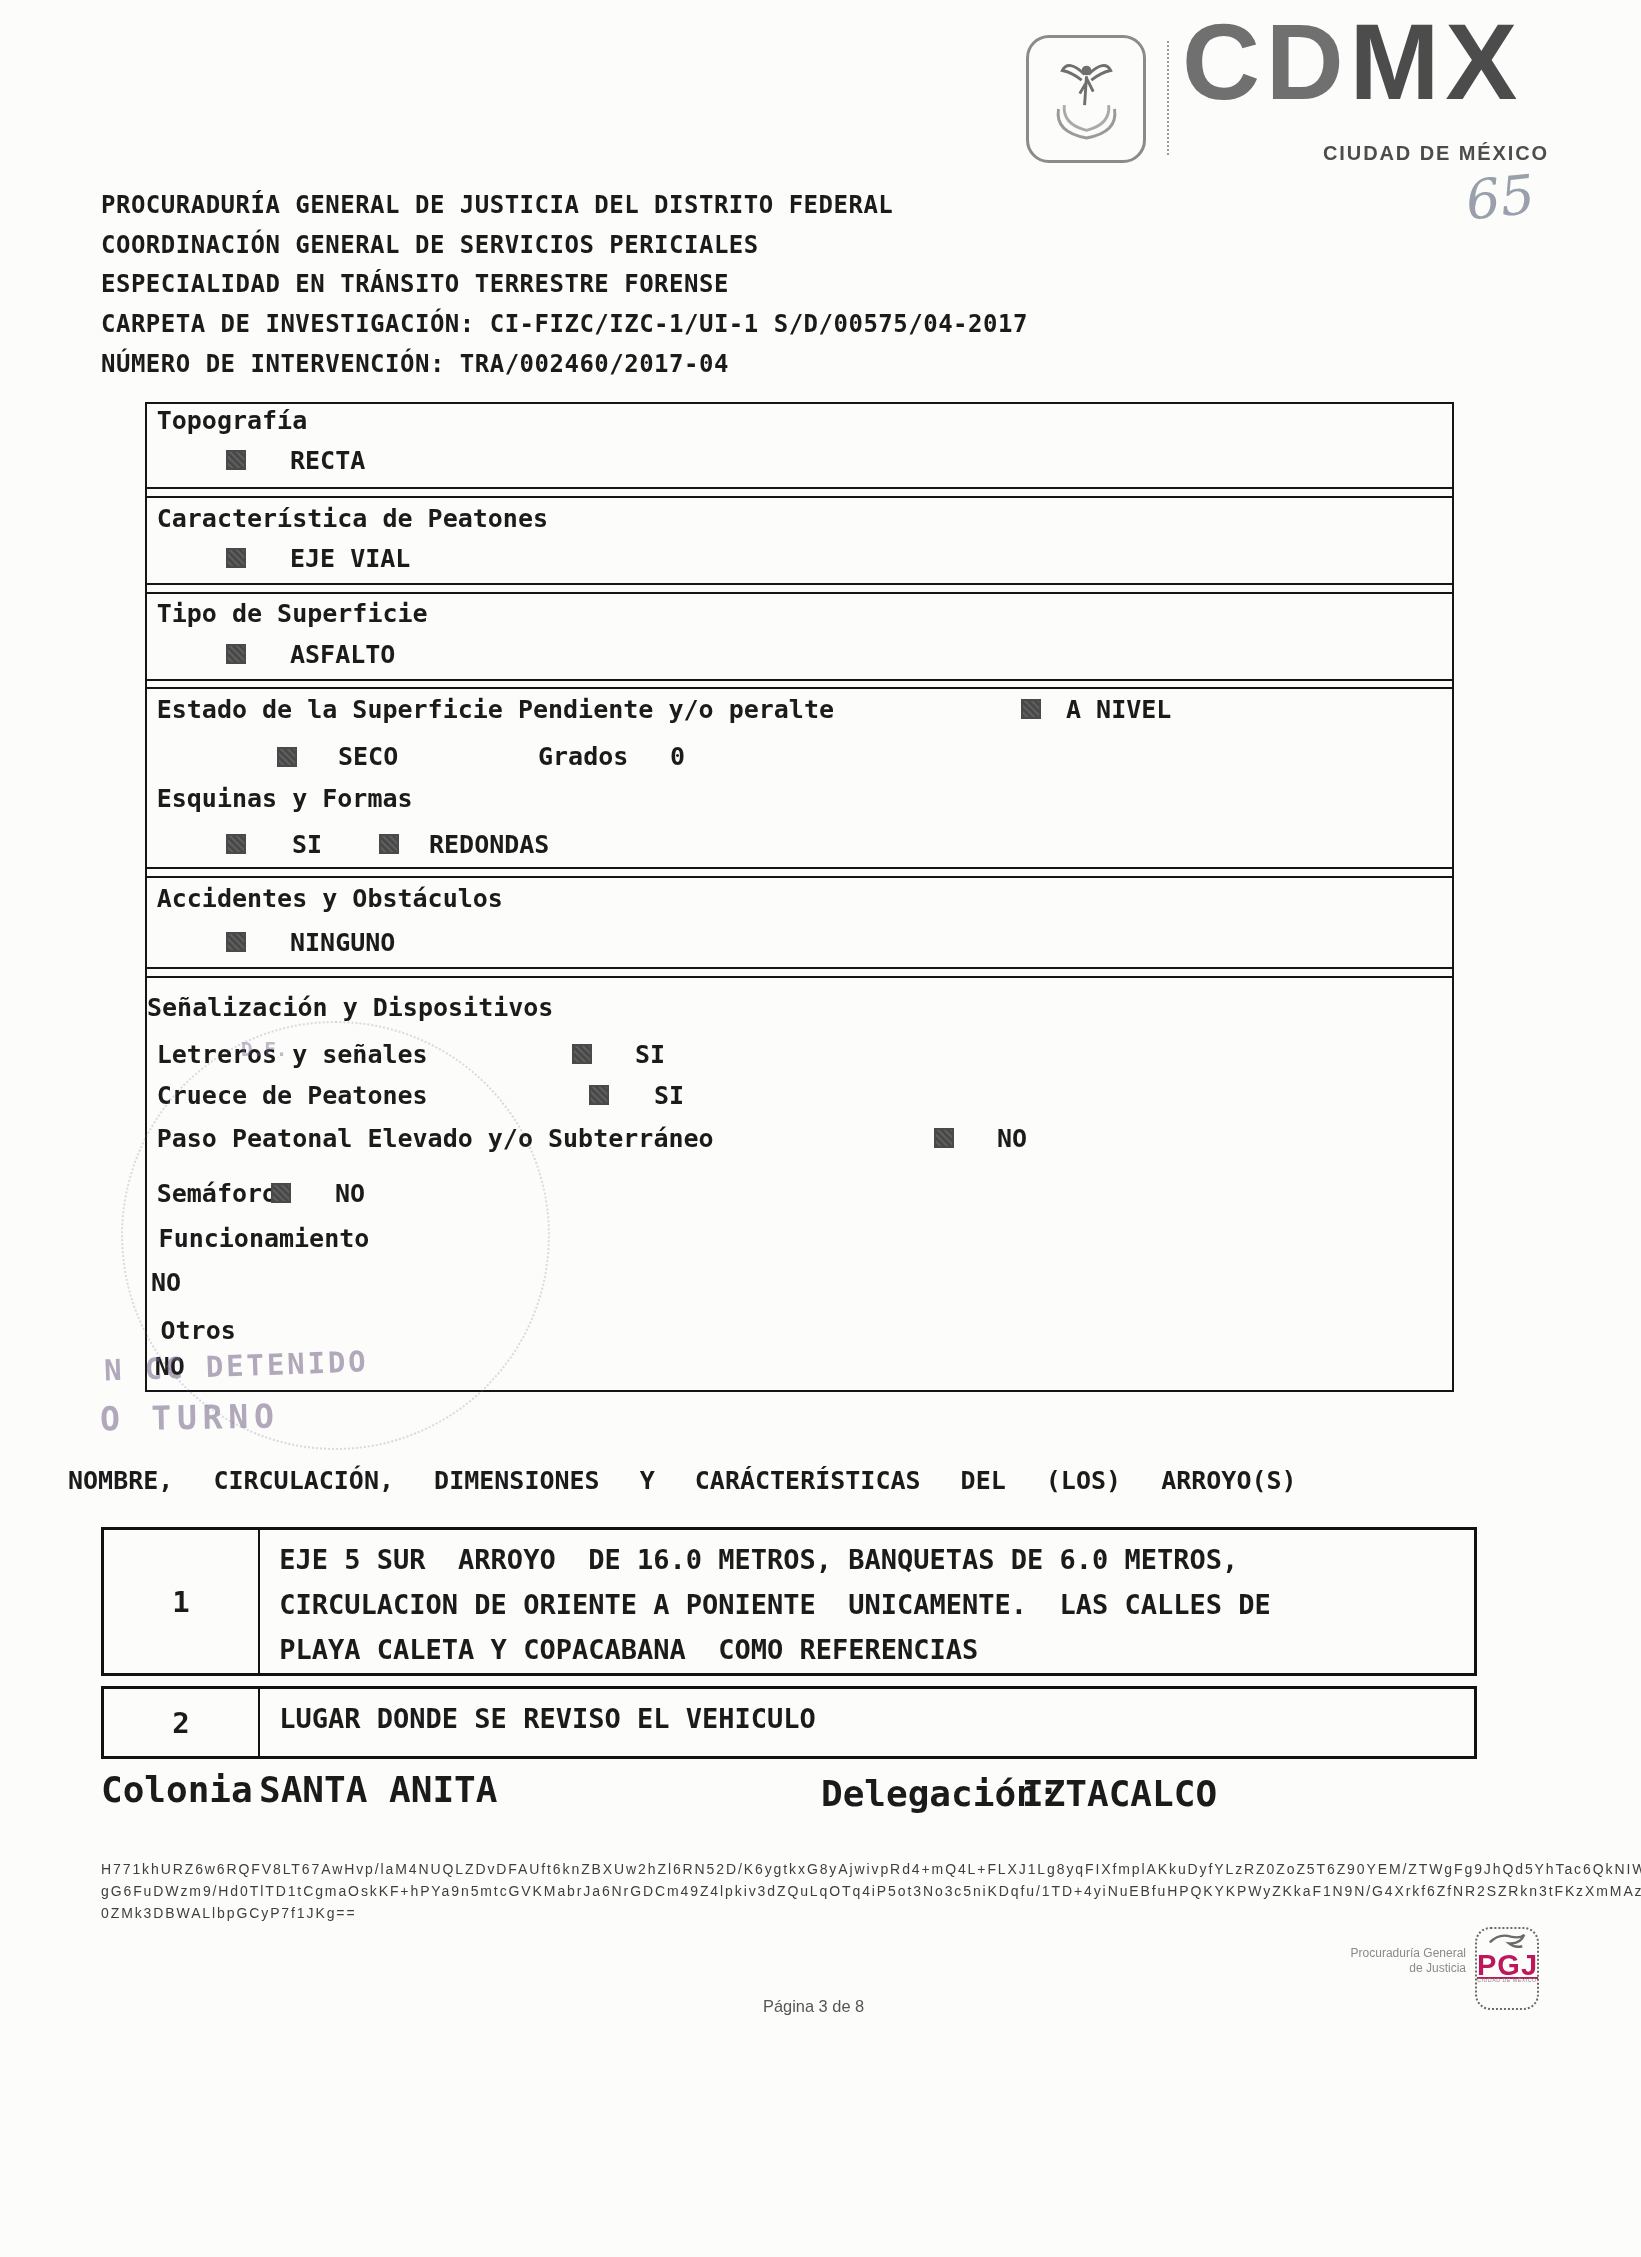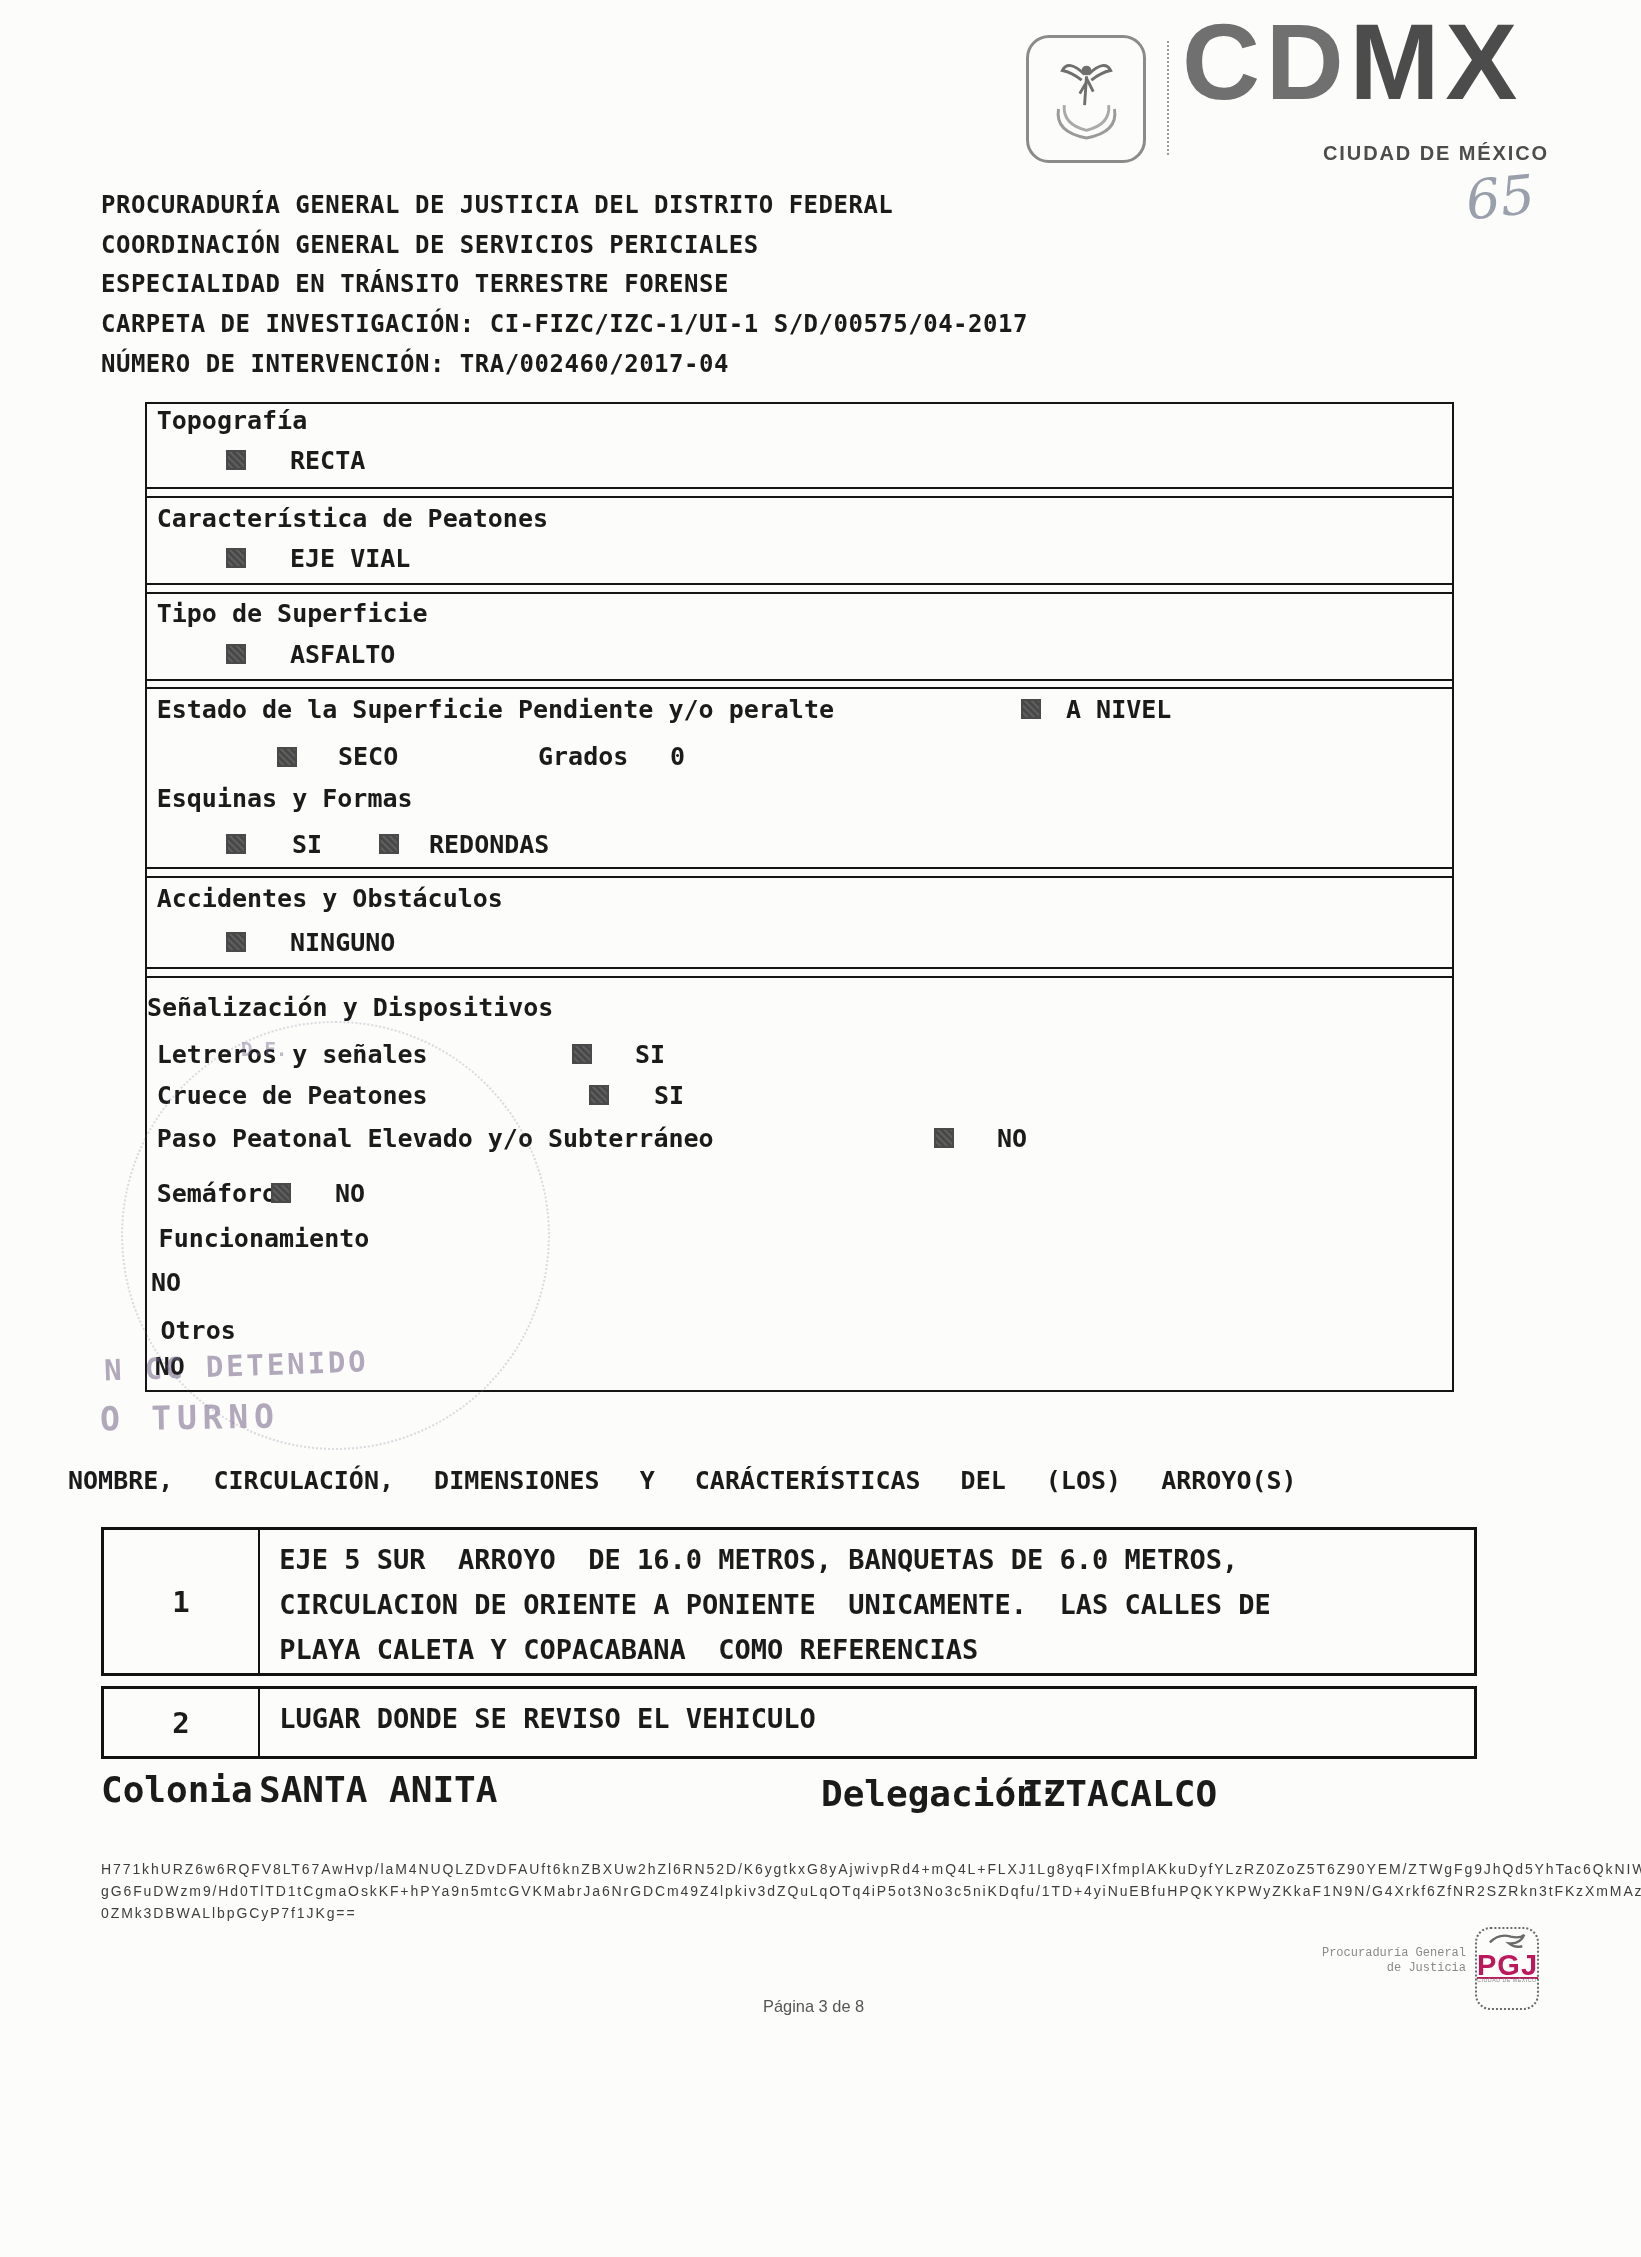--- a/index.html
+++ b/index.html
@@ -56,21 +56,21 @@
   .bottom-label { position:absolute; font-size:36px; }
 
   
   .hash { position:absolute; left:101px; top:1858px; font-family:"Liberation Sans",sans-serif;
     font-size:14px; letter-spacing:1.9px; color:#3e3e3e; line-height:22px; white-space:nowrap; }
 
   
   .page-num { position:absolute; left:763px; top:1997px; font-family:"Liberation Sans",sans-serif;
     font-size:16.4px; color:#555; }
   .pgj-org { position:absolute; left:1313px; top:1946px; width:153px; text-align:right;
-    font-family:Liberation Mono, monospace; font-size:12px; color:#8a8a8a; line-height:15.4px; }
+    font-family:Liberation Sans, sans-serif; font-size:12px; color:#8a8a8a; line-height:15.4px; }
   .pgj-badge { position:absolute; left:1475px; top:1927px; width:64px; height:83px;
     border:2.4px dotted #6a6a6a; border-radius:15.4px; text-align:center; box-sizing:border-box; }
   .pgj-badge .word { font-family:"Liberation Sans",sans-serif; font-weight:bold;
     font-size:29px; color:#be185d; letter-spacing:1px; line-height:23px;text-decoration:underline; }
   .pgj-badge .sub { font-family:"Liberation Sans",sans-serif; font-size:5.3px; color:#888; letter-spacing:0.5px; }
 </style>
 </head>
 <body>
 
 <div class="page">

